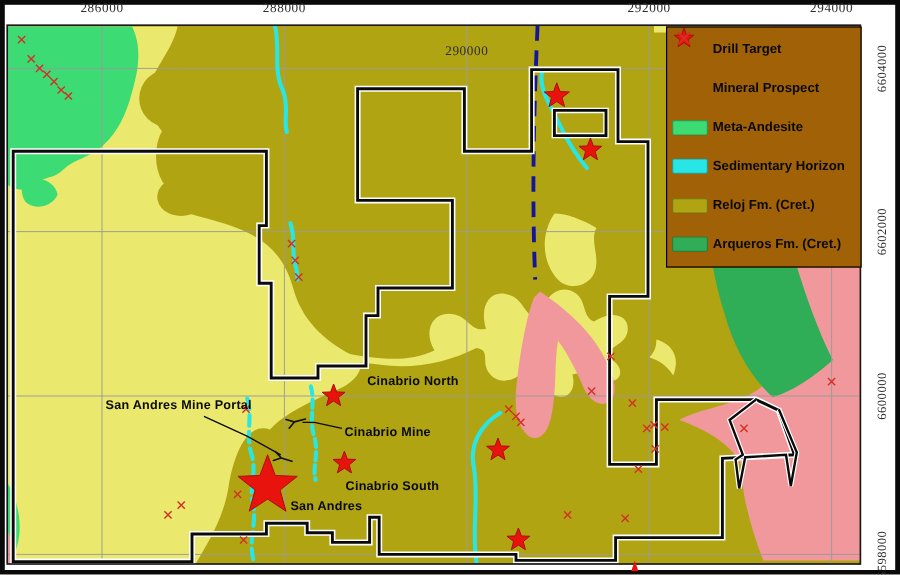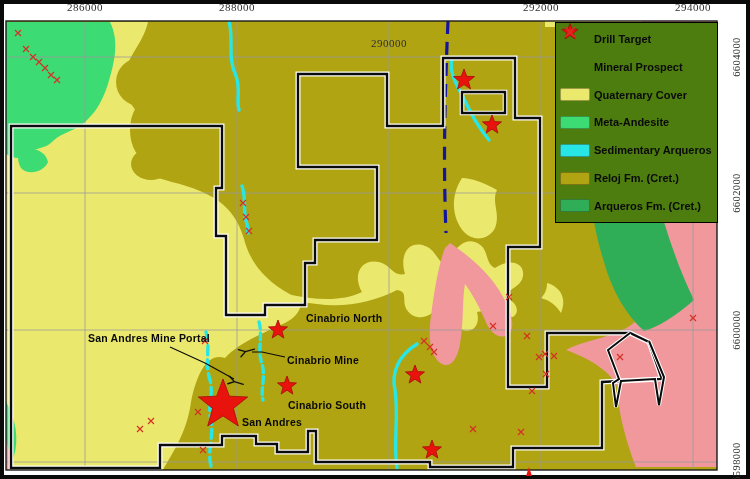--- a/index.html
+++ b/index.html
@@ -18,21 +18,21 @@
     font-family:"Liberation Serif",serif;font-size:10.5px;color:#2e2e2e;
     letter-spacing:.4px;white-space:nowrap;
   }
   .map-label{
     position:absolute;transform:translateY(-50%);
     font-size:10.5px;font-weight:bold;color:#0a0a0a;white-space:nowrap;
     letter-spacing:.2px;
   }
   .legend{
     position:absolute;left:555px;top:22px;width:163px;height:201px;
-    background:#4d7c0f;border:1.6px solid #000;box-sizing:border-box;
+    background:#a16207;border:1.6px solid #000;box-sizing:border-box;
     display:flex;flex-direction:column;justify-content:space-around;
     padding:2px 0 2px 0;
   }
   .legend-row{display:flex;align-items:center;height:21px;}
   .legend-sym{width:38px;display:flex;justify-content:center;align-items:center;flex:0 0 38px;}
   .legend-label{font-size:11px;font-weight:bold;color:#0a0a0a;white-space:nowrap;}
   .patch{width:30px;height:13px;border:1px solid rgba(60,60,20,.45);border-radius:2px;box-sizing:border-box;}
 </style>
 </head>
 <body>
@@ -167,35 +167,29 @@
       <div class="legend-row">
         <div class="legend-sym">
           <svg width="28" height="18">
             <path d="M9,4 L19,14 M9,14 L19,4" fill="none" stroke="#d43026" stroke-width="1.7"></path>
           </svg>
         </div>
         <div class="legend-label">Mineral Prospect</div>
       </div>
       <div class="legend-row">
         <div class="legend-sym">
-          <div class="patch" style="background: rgb(235, 233, 109);"></div>
-        </div>
-        <div class="legend-label">Quaternary Cover</div>
-      </div>
-      <div class="legend-row">
-        <div class="legend-sym">
           <div class="patch" style="background: rgb(60, 219, 116);"></div>
         </div>
         <div class="legend-label">Meta-Andesite</div>
       </div>
       <div class="legend-row">
         <div class="legend-sym">
           <div class="patch" style="background: rgb(41, 230, 230);"></div>
         </div>
-        <div class="legend-label">Sedimentary Arqueros</div>
+        <div class="legend-label">Sedimentary Horizon</div>
       </div>
       <div class="legend-row">
         <div class="legend-sym">
           <div class="patch" style="background: rgb(176, 164, 19);"></div>
         </div>
         <div class="legend-label">Reloj Fm. (Cret.)</div>
       </div>
       <div class="legend-row">
         <div class="legend-sym">
           <div class="patch" style="background: rgb(47, 174, 87);"></div>

